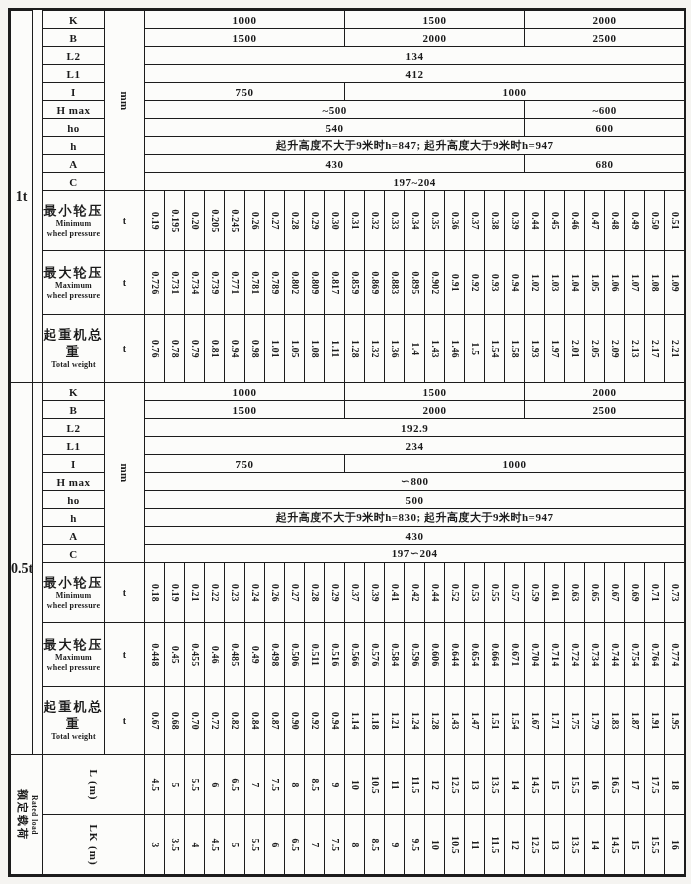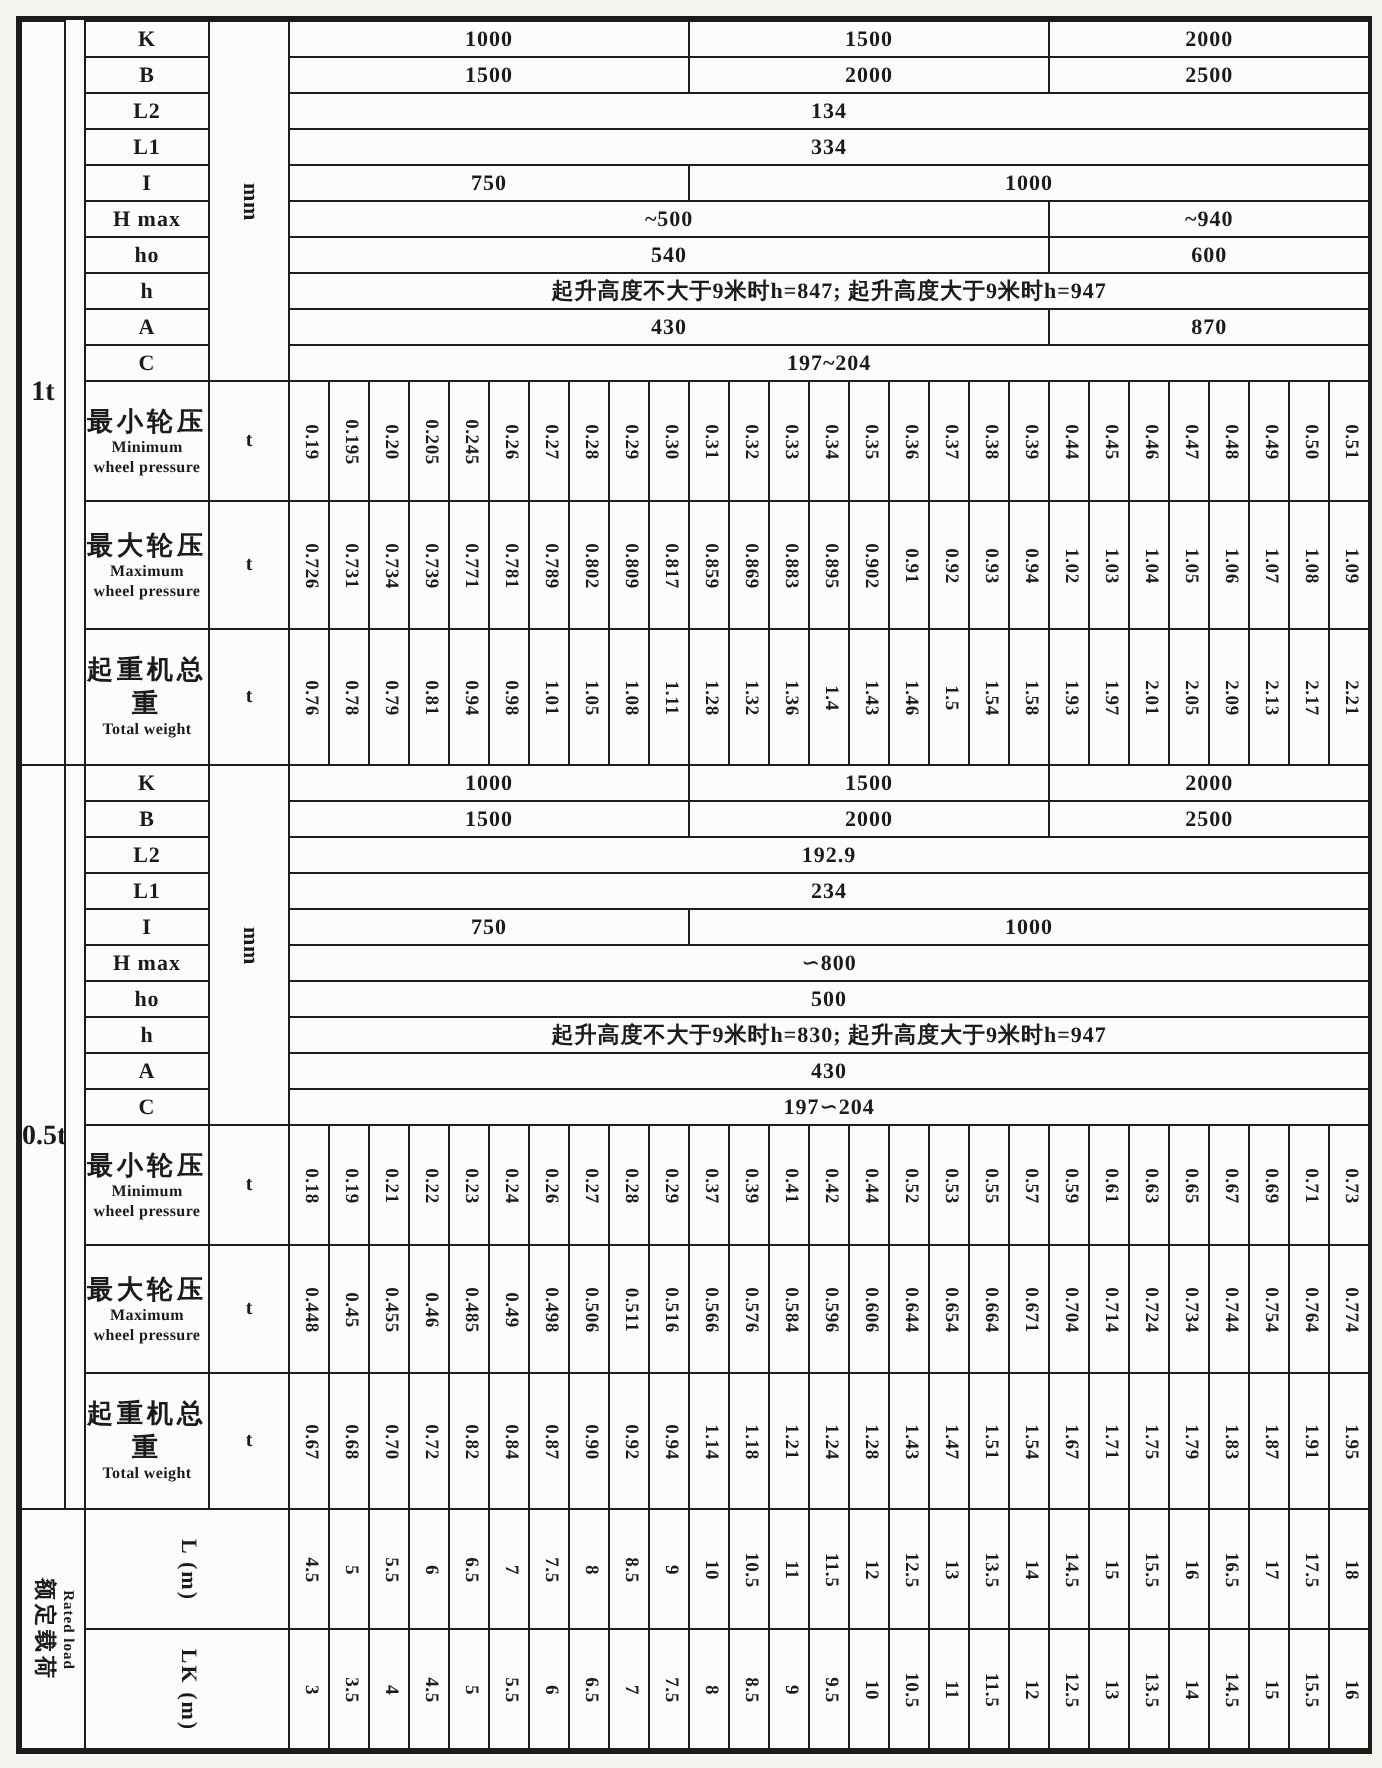--- a/index.html
+++ b/index.html
@@ -101,45 +101,45 @@
           <td class="pval" colspan="10">1500</td>
           <td class="pval" colspan="9">2000</td>
           <td class="pval" colspan="8">2500</td>
         </tr>
         <tr class="r-param">
           <td class="plabel">L2</td>
           <td class="pval" colspan="27">134</td>
         </tr>
         <tr class="r-param">
           <td class="plabel">L1</td>
-          <td class="pval" colspan="27">334</td>
+          <td class="pval" colspan="27">412</td>
         </tr>
         <tr class="r-param">
           <td class="plabel">I</td>
           <td class="pval" colspan="10">750</td>
           <td class="pval" colspan="17">1000</td>
         </tr>
         <tr class="r-param">
           <td class="plabel">H max</td>
           <td class="pval" colspan="19">~500</td>
-          <td class="pval" colspan="8">~940</td>
+          <td class="pval" colspan="8">~600</td>
         </tr>
         <tr class="r-param">
           <td class="plabel">ho</td>
           <td class="pval" colspan="19">540</td>
           <td class="pval" colspan="8">600</td>
         </tr>
         <tr class="r-param">
           <td class="plabel">h</td>
           <td class="pval" colspan="27">起升高度不大于9米时h=847; 起升高度大于9米时h=947</td>
         </tr>
         <tr class="r-param">
           <td class="plabel">A</td>
           <td class="pval" colspan="19">430</td>
-          <td class="pval" colspan="8">870</td>
+          <td class="pval" colspan="8">680</td>
         </tr>
         <tr class="r-param">
           <td class="plabel">C</td>
           <td class="pval" colspan="27">197~204</td>
         </tr>
         <tr class="r-data dr0">
           <td class="dlabel">
             <div class="zh">最小轮压</div>
             <div class="en">Minimum<br>wheel pressure</div>
           </td>

